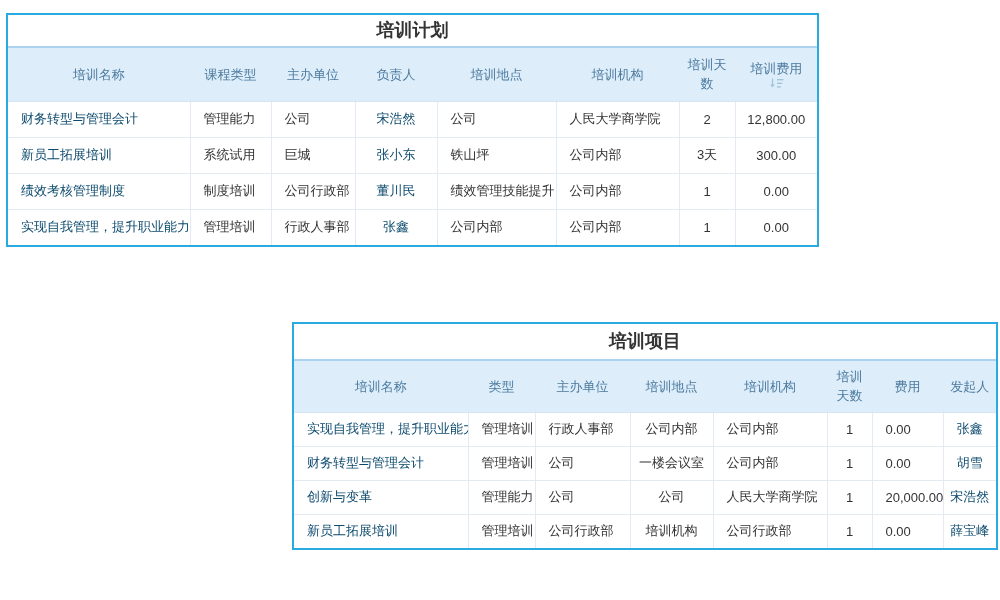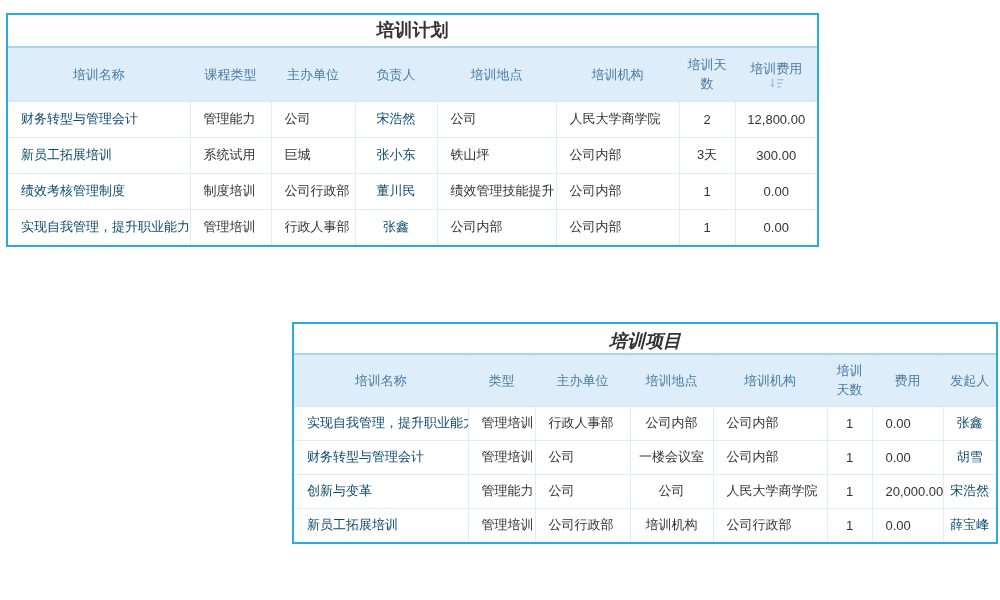--- a/index.html
+++ b/index.html
@@ -18,21 +18,21 @@
   .card-title {
     text-align: center;
     font-size: 18px;
     font-weight: bold;
     color: #333333;
     background: #ffffff;
   }
   #plan-card { left: 6px; top: 13px; width: 813px; }
   #plan-card .card-title { height: 31px; line-height: 31px; }
   #project-card { left: 292px; top: 322px; width: 706px; }
-  #project-card .card-title { height: 29px; line-height: 35px; font-style: italic; }
+  #project-card .card-title { height: 35px; line-height: 35px; }
 
   table {
     border-collapse: collapse;
     table-layout: fixed;
     width: 100%;
     font-size: 13px;
   }
   thead th {
     background: #ddeefa;
     border-top: 2px solid #abd3ef;

